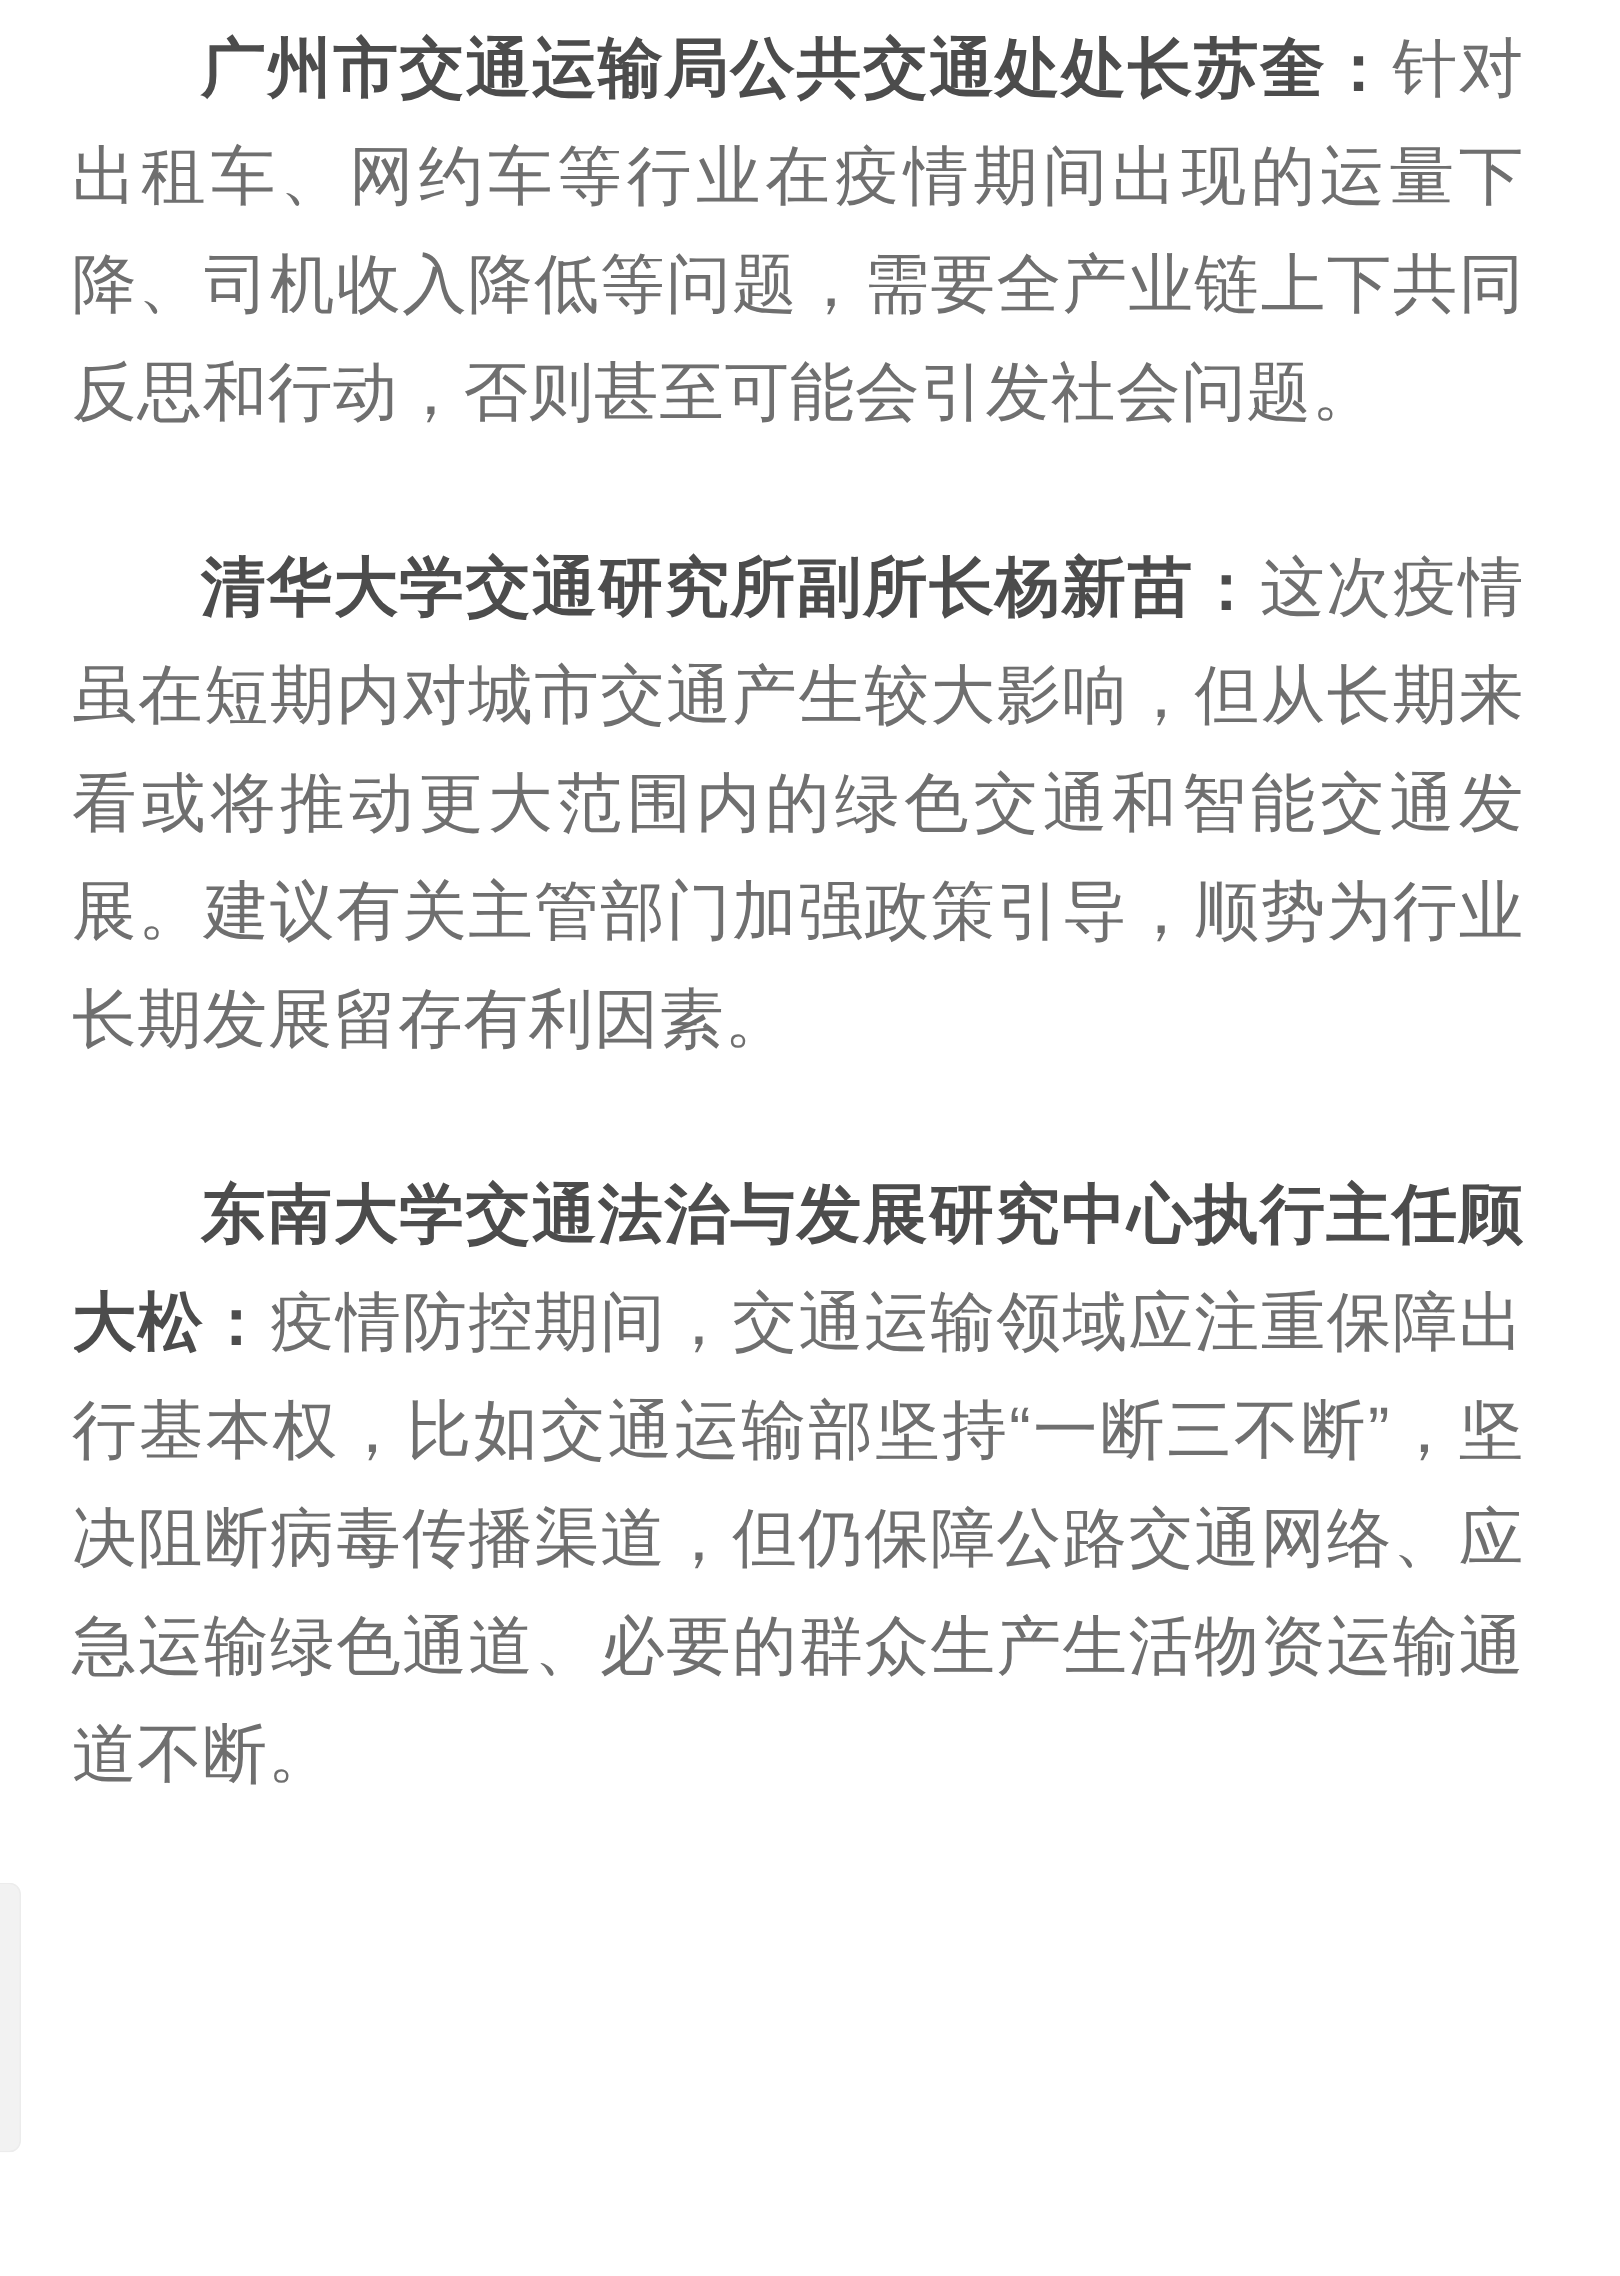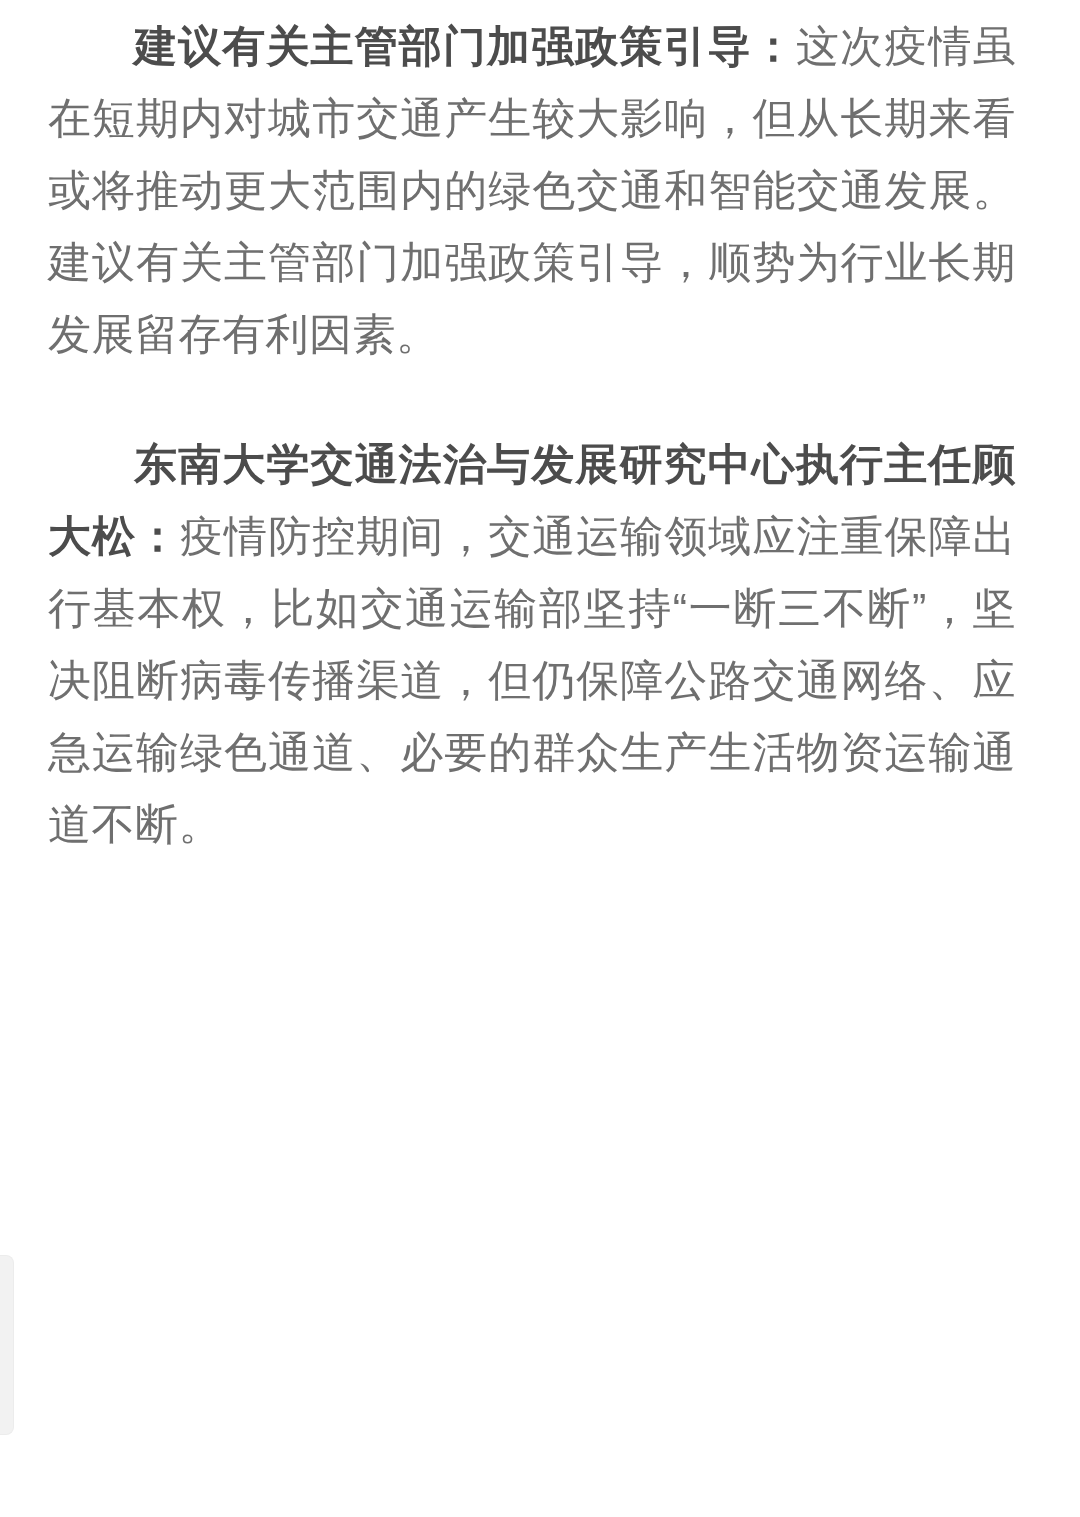--- a/index.html
+++ b/index.html
@@ -59,24 +59,27 @@
     box-sizing: border-box;
   }
 </style>
 </head>
 <body>
 
 <div class="page">
 
   <div class="article">
 
+    <p class="para">
+      <span class="lead">广州市交通运输局公共交通处处长苏奎：</span><span>针对出租车、网约车等行业在疫情期间出现的运量下降、司机收入降低等问题，需要全产业链上下共同反思和行动，否则甚至可能会引发社会问题。</span>
+    </p>
 
 
     <p class="para">
-      <span class="lead">建议有关主管部门加强政策引导：</span><span>这次疫情虽在短期内对城市交通产生较大影响，但从长期来看或将推动更大范围内的绿色交通和智能交通发展。建议有关主管部门加强政策引导，顺势为行业长期发展留存有利因素。</span>
+      <span class="lead">清华大学交通研究所副所长杨新苗：</span><span>这次疫情虽在短期内对城市交通产生较大影响，但从长期来看或将推动更大范围内的绿色交通和智能交通发展。建议有关主管部门加强政策引导，顺势为行业长期发展留存有利因素。</span>
     </p>
 
     <p class="para">
       <span class="lead">东南大学交通法治与发展研究中心执行主任顾大松：</span><span>疫情防控期间，交通运输领域应注重保障出行基本权，比如交通运输部坚持“一断三不断”，坚决阻断病毒传播渠道，但仍保障公路交通网络、应急运输绿色通道、必要的群众生产生活物资运输通道不断。</span>
     </p>
 
   </div>
 
   <div class="scroll-nub"></div>
 

